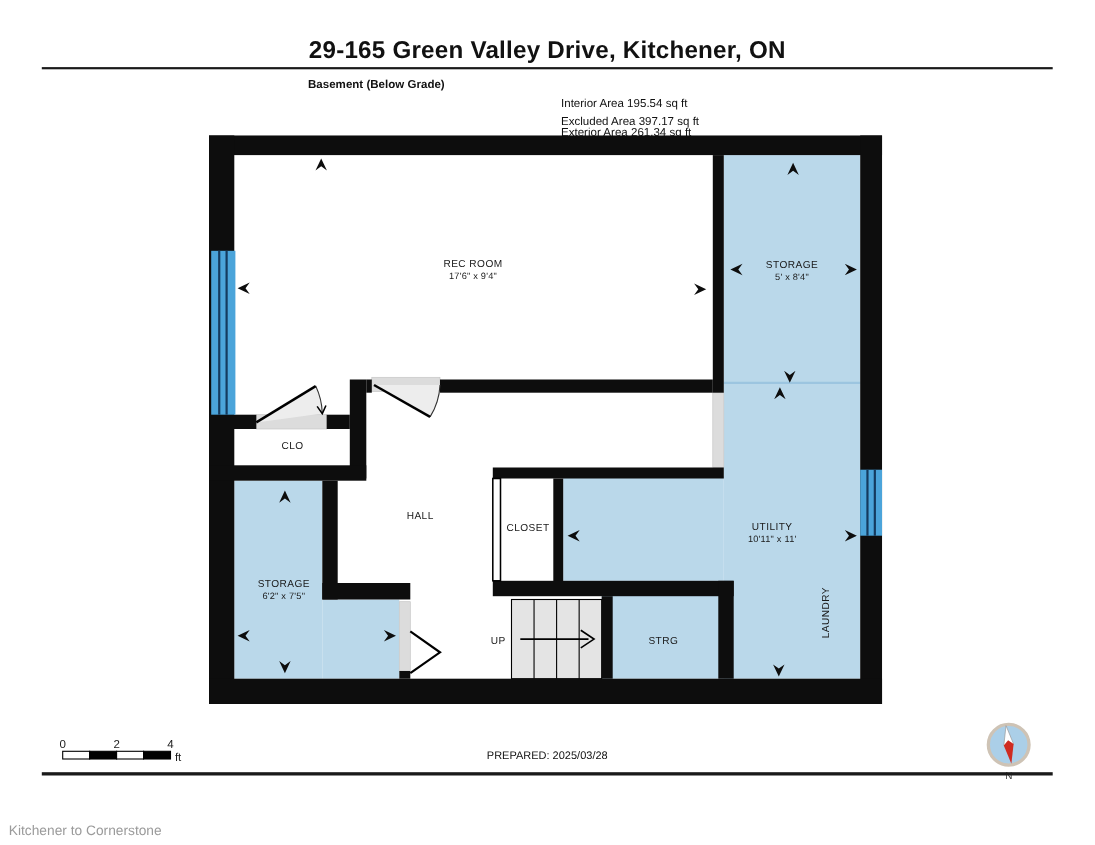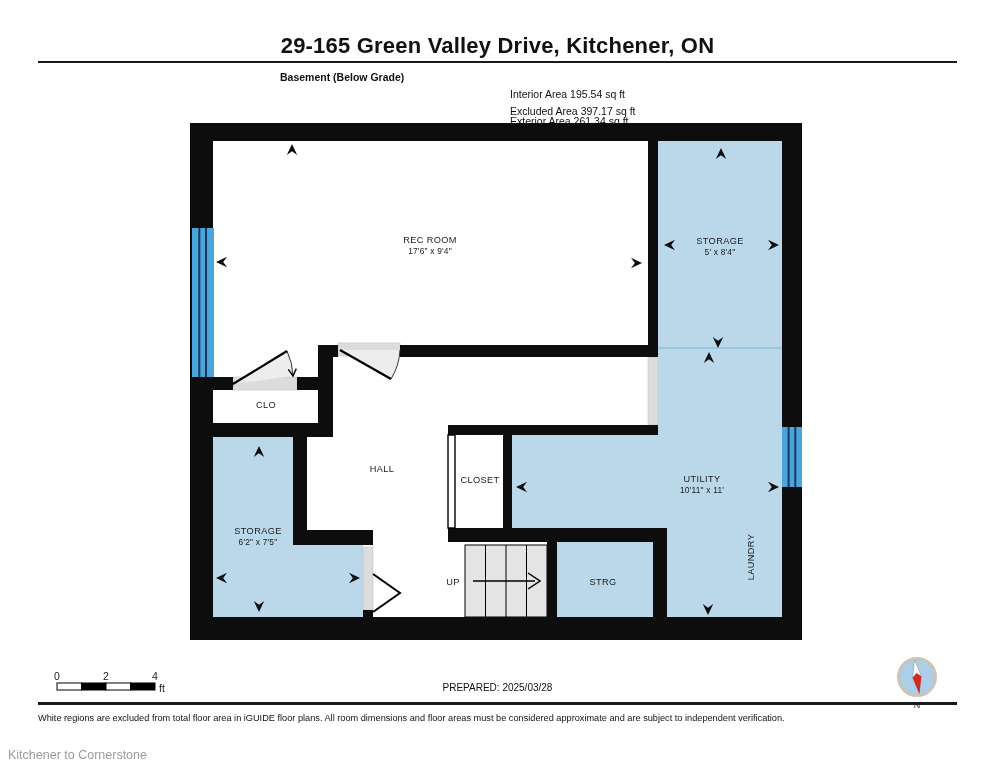--- a/index.html
+++ b/index.html
@@ -161,16 +161,15 @@
   <svg class="abs" style="top:656px;left:896px;" width="46" height="56" viewBox="0 0 46 56">
     <circle cx="21" cy="21" r="18.5" fill="#abcfe8" stroke="#cec3b5" stroke-width="3"></circle>
     <g transform="rotate(-8 21 21)">
       <polygon points="21,3.5 25.5,21 21,25 16.5,21" fill="#ffffff" stroke="#9a9a9a" stroke-width="0.6"></polygon>
       <polygon points="21,38.5 25.5,21 21,17 16.5,21" fill="#cf2b20"></polygon>
     </g>
     <text x="21" y="52" text-anchor="middle" style="font-size:9px;fill:#333;">N</text>
   </svg>
 
   <div class="abs rule" style="top:702px;left:38px;width:919px;height:3px;"></div>
-  <div class="abs disclaimer">White regions are excluded from total floor area in iGUIDE floor plans. All room dimensions and floor areas must be considered approximate and are subject to independent verification.</div>
   <div class="abs licensed">Kitchener to Cornerstone</div>
 
 </div>
 
 </body></html>

